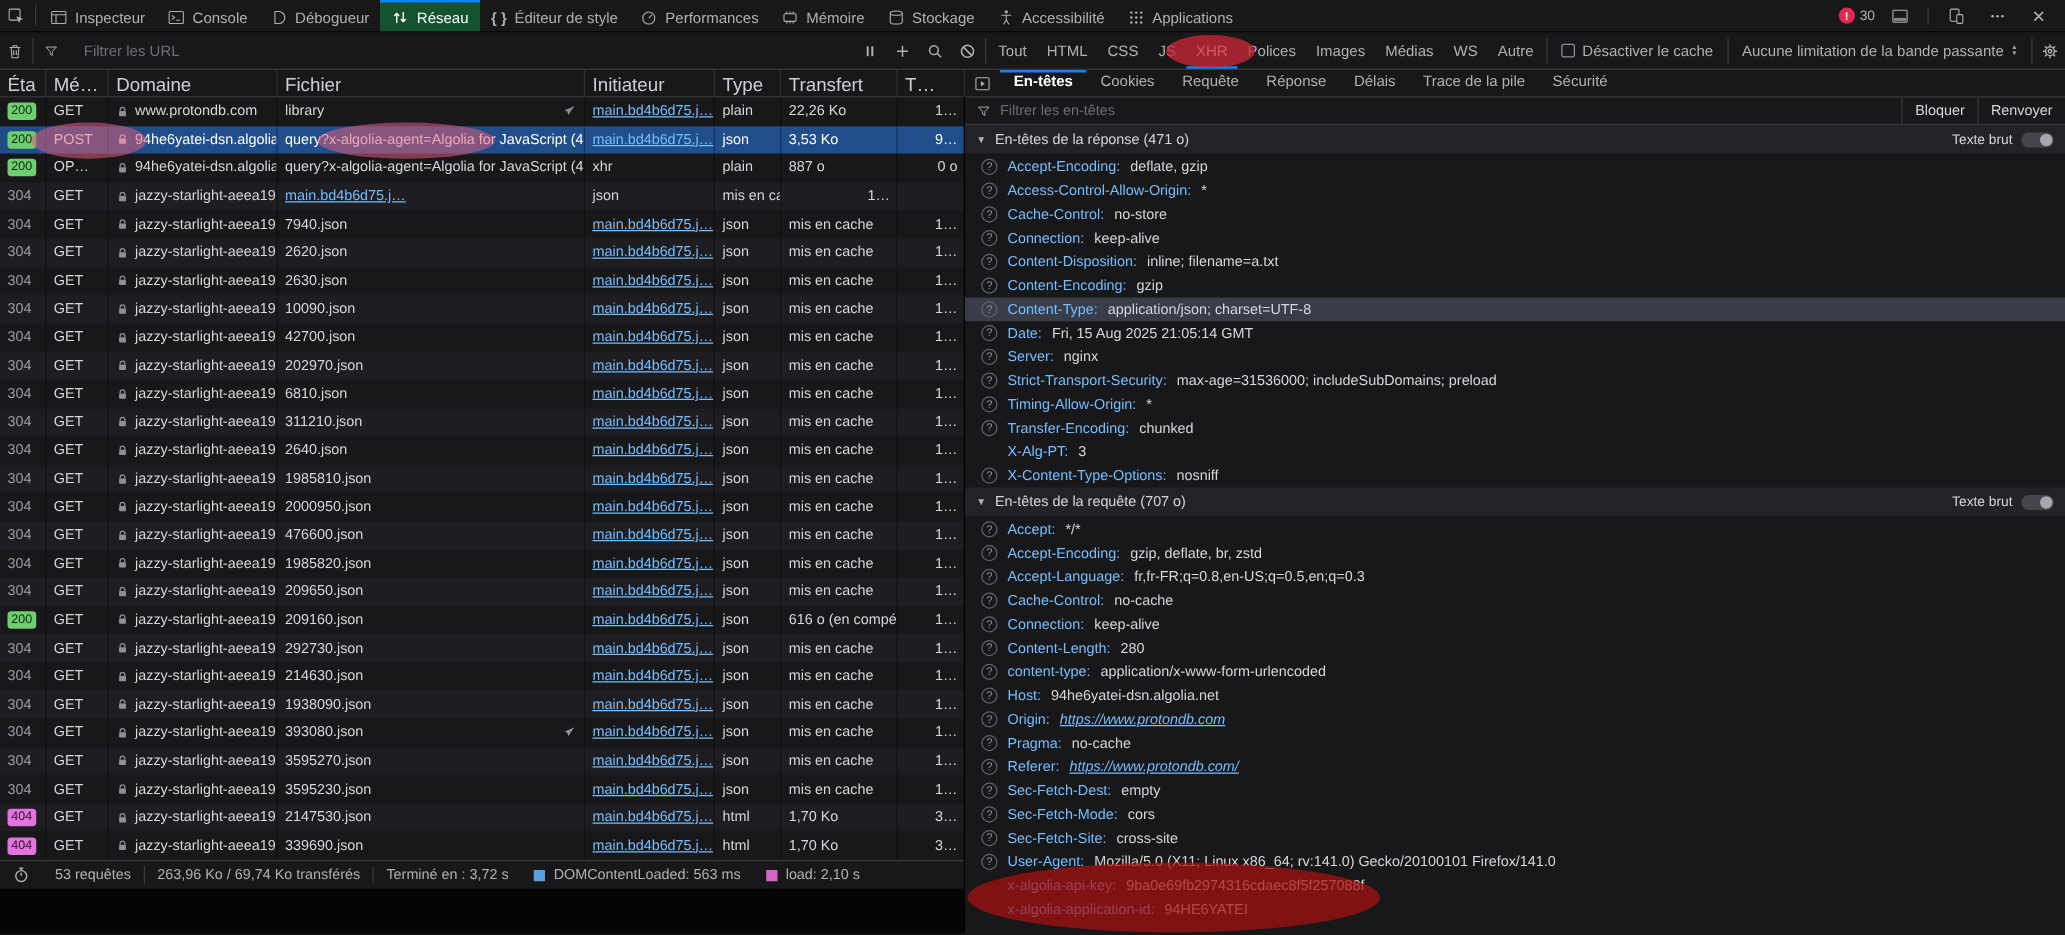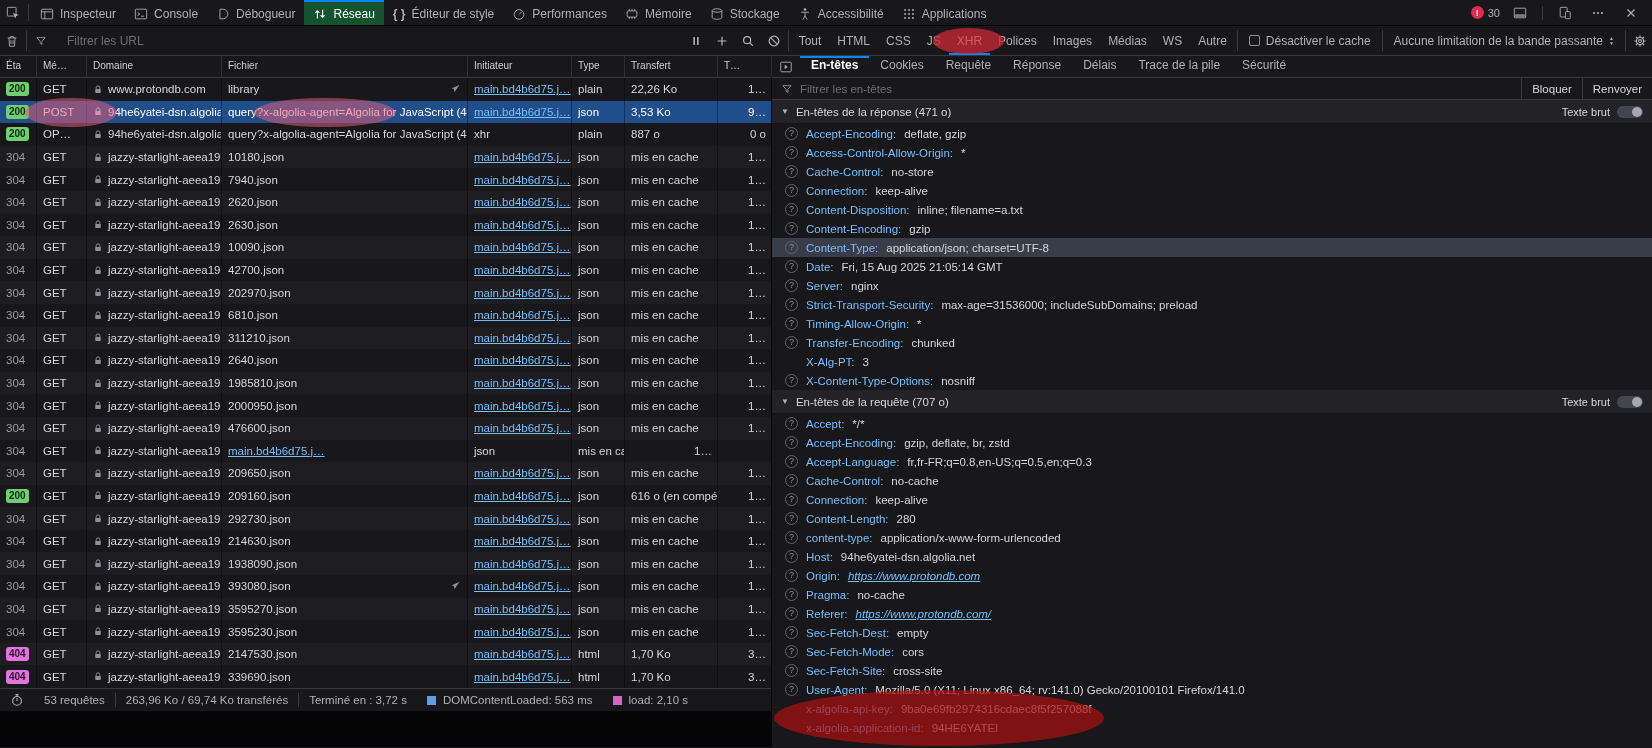--- a/index.html
+++ b/index.html
@@ -35,29 +35,29 @@
   .tf.active{color:#fff;border-bottom-color:#0a84ff}
   .cache-opt{display:flex;align-items:center;gap:6px;padding:0 9px}
   .cb{width:11px;height:11px;border:1px solid #8f8f98;border-radius:2px;background:transparent;flex:none}
   .throttle{display:flex;align-items:center;gap:6px;padding:0 9px;white-space:nowrap}
   .updown{display:inline-flex;flex-direction:column;font-size:5px;line-height:5px;color:#b1b1b3}
 
   
   .main{display:flex;height:calc(748px - 57px)}
   .list-pane{width:772px;flex:none;display:flex;flex-direction:column;border-right:1px solid #000;background:#18181a}
   .gridcols{display:grid;grid-template-columns:37px 50px 135px 246px 104px 53px 93px 54px}
-  .grid-header{height:22px;border-bottom:1px solid #38383d;color:#cfcfd4;font-size:10px}
+  .grid-header{height:22px;border-bottom:1px solid #38383d;color:#cfcfd4;font-size:15px}
   .hc{padding:4px 4px 0 6px;border-right:1px solid #2e2e33;white-space:nowrap;overflow:hidden}
   #rows{height:610px;overflow:hidden;font-size:11.5px}
   .row{height:22.6px;background:#18181a}
   .row.odd{background:#1d1d22}
   .row.sel{background:#204e8a;color:#fff}
   .cell{display:flex;align-items:center;gap:5px;padding-left:6px;white-space:nowrap;overflow:hidden;height:100%;border-right:1px solid rgba(0,0,0,0.35)}
   .c-size{justify-content:flex-end;padding-right:5px}
-  .pill{padding:0 3px;border-radius:3px;font-size:10px;font-weight:bold;line-height:14px}
+  .pill{padding:0 3px;border-radius:3px;font-size:10px;font-weight:normal;line-height:14px}
   .pill.ok{background:#70ce70;color:#06290d}
   .pill.err{background:#e274dd;color:#2d0b2b}
   .st304{color:#9b9ba3}
   .lnk{color:#75bfff;text-decoration:underline}
   .lock{color:#8f8f98;display:inline-flex;flex:none}
   .row.sel .lock{color:#c9d6ec}
   .lock svg{width:10px;height:11px;display:block}
   .flag{margin-left:auto;margin-right:6px;color:#8f8f98;display:inline-flex}
   .flag svg{width:12px;height:12px;display:block}
   .summary{height:23px;border-top:1px solid #38383d;display:flex;align-items:center;font-size:11.5px;color:#b1b1b3;background:#18181a}
@@ -456,23 +456,20 @@
     <div class="cell">
               <span class="lock">
                 <svg viewBox="0 0 16 16">
                   <path d="M5 7V5.2a3 3 0 0 1 6 0V7" fill="none" stroke="currentColor" stroke-width="1.6"></path>
                   <rect x="3.6" y="7" width="8.8" height="6.5" rx="1" fill="currentColor"></rect>
                 </svg>
               </span>
               <span>jazzy-starlight-aeea19.netli…</span>
             </div>
     <div class="cell">
-              <span>10180.json</span>
-            </div>
-    <div class="cell">
               <a class="lnk">main.bd4b6d75.j…</a>
             </div>
     <div class="cell">
               <span>json</span>
             </div>
     <div class="cell">
               <span>mis en cache</span>
             </div>
     <div class="cell c-size">
               <span>1…</span>
@@ -870,20 +867,23 @@
               <span>GET</span>
             </div>
     <div class="cell">
               <span class="lock">
                 <svg viewBox="0 0 16 16">
                   <path d="M5 7V5.2a3 3 0 0 1 6 0V7" fill="none" stroke="currentColor" stroke-width="1.6"></path>
                   <rect x="3.6" y="7" width="8.8" height="6.5" rx="1" fill="currentColor"></rect>
                 </svg>
               </span>
               <span>jazzy-starlight-aeea19.netli…</span>
+            </div>
+    <div class="cell">
+              <span>1985820.json</span>
             </div>
     <div class="cell">
               <a class="lnk">main.bd4b6d75.j…</a>
             </div>
     <div class="cell">
               <span>json</span>
             </div>
     <div class="cell">
               <span>mis en cache</span>
             </div>

